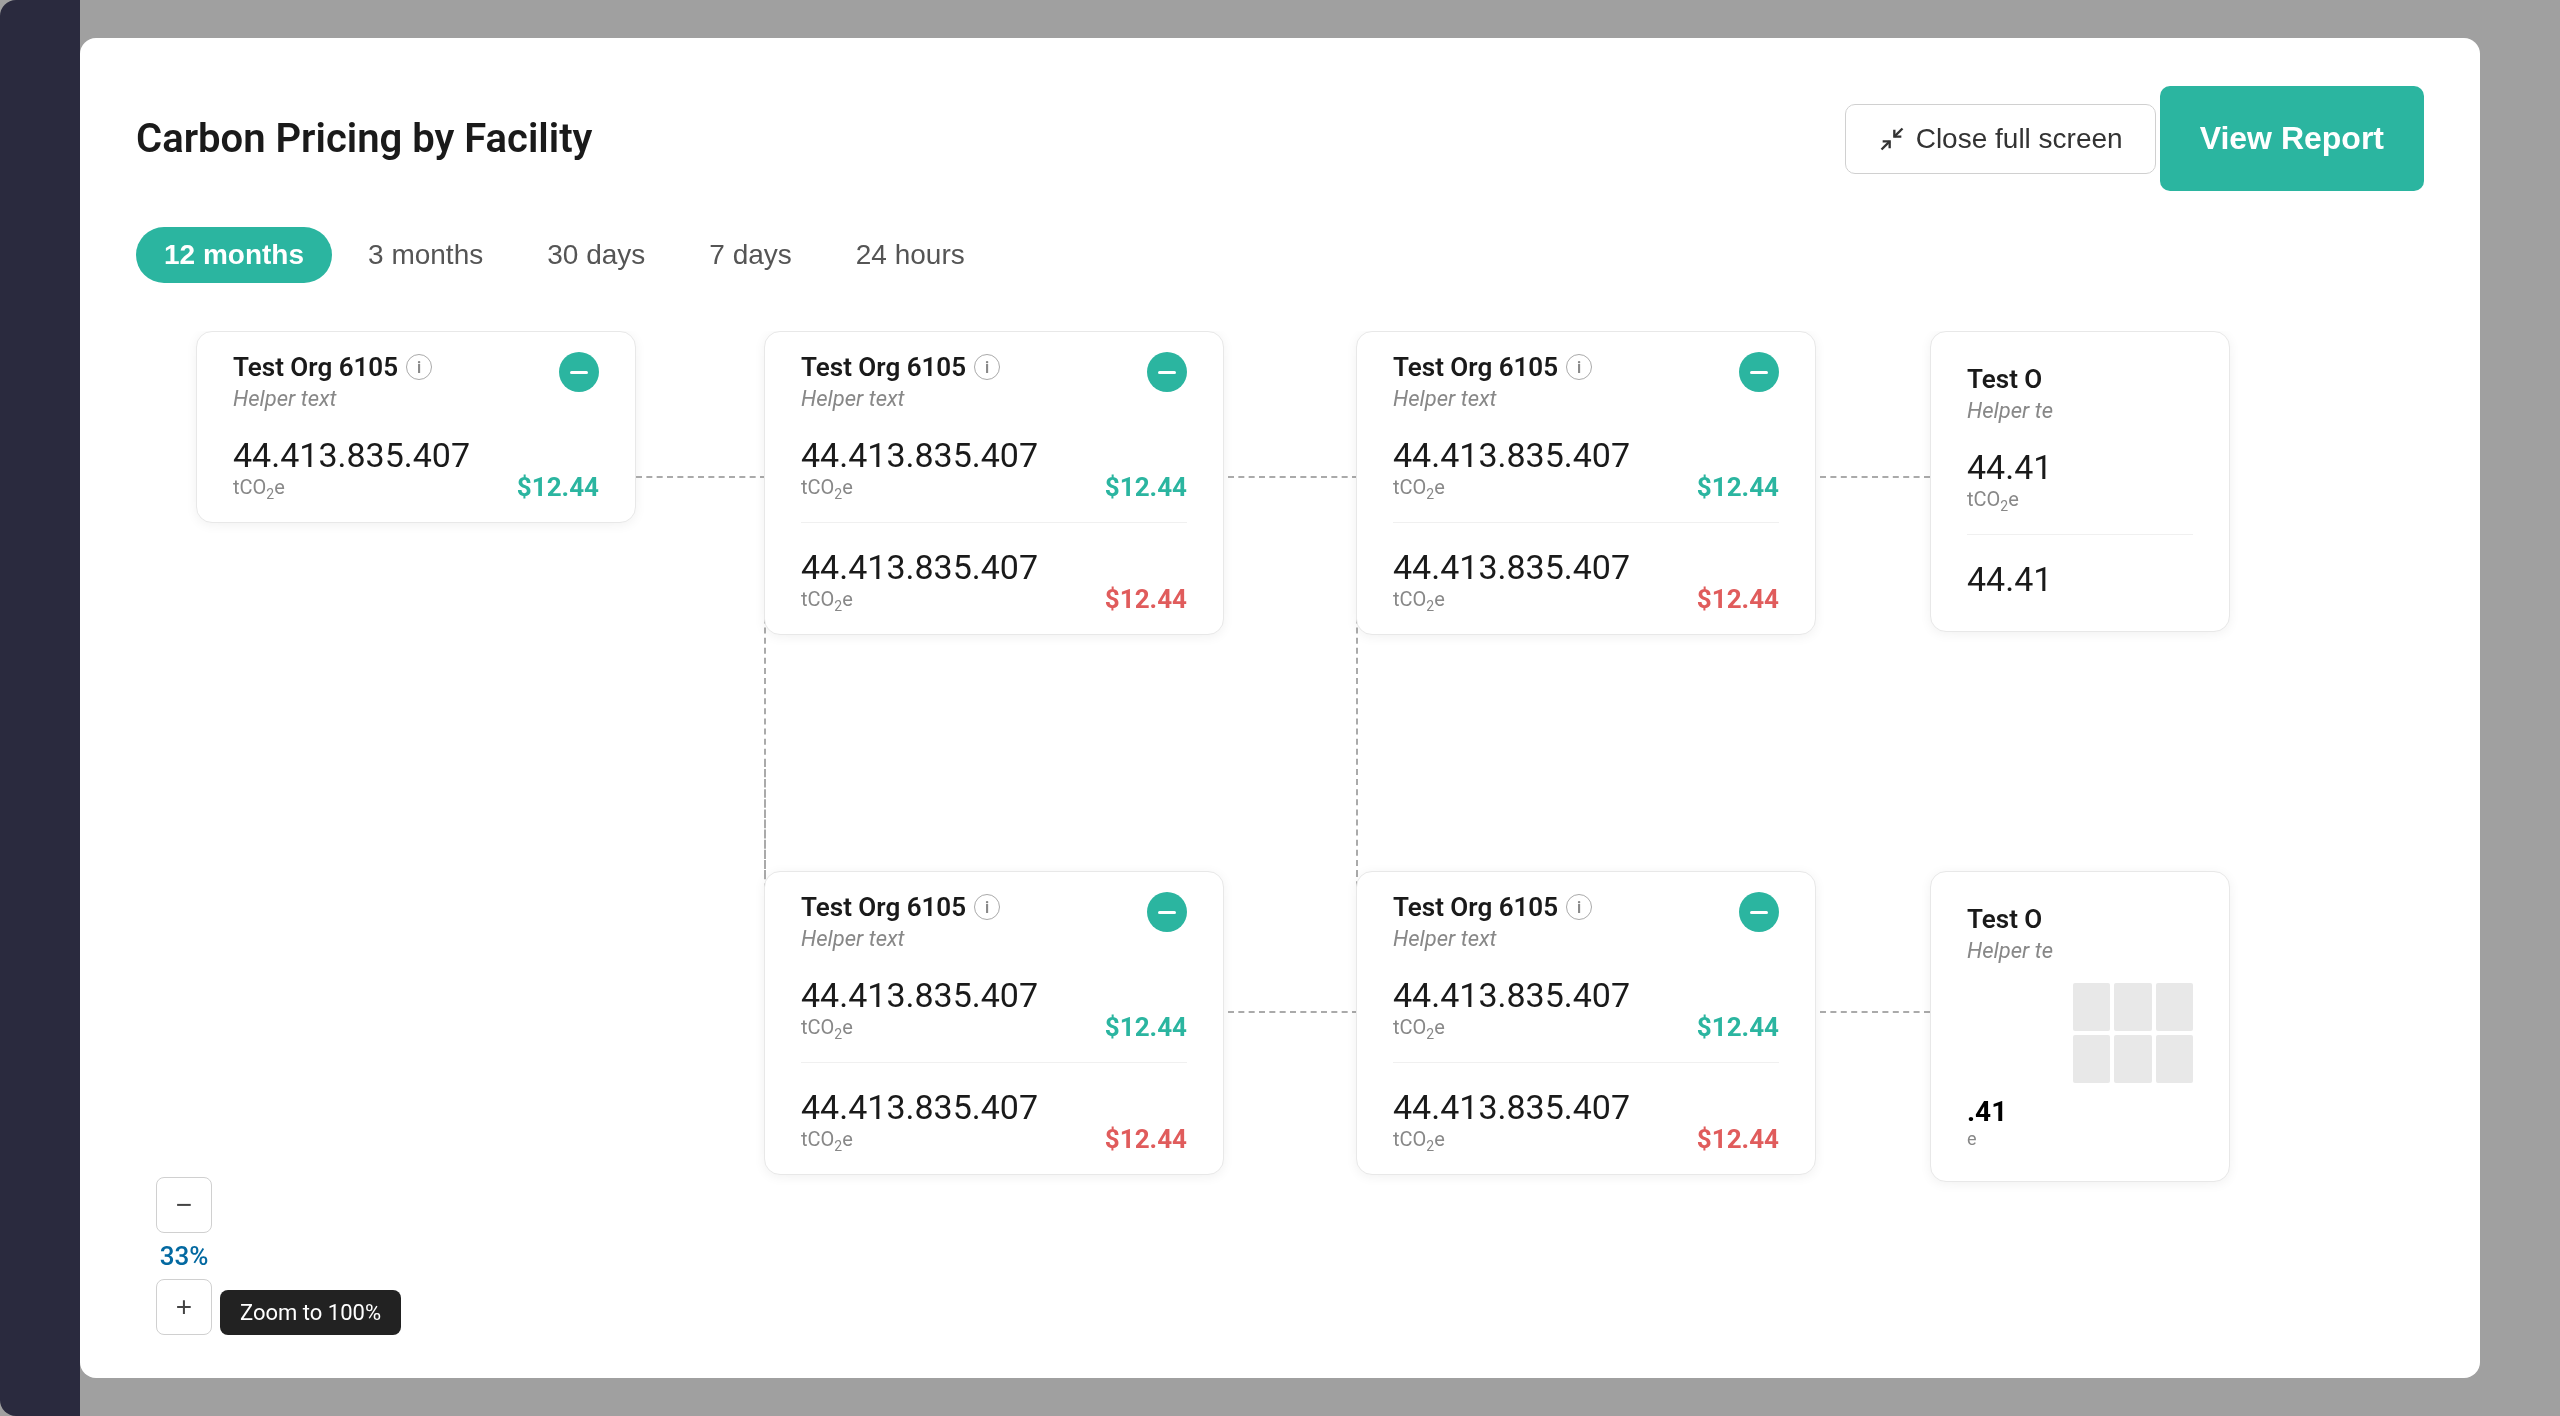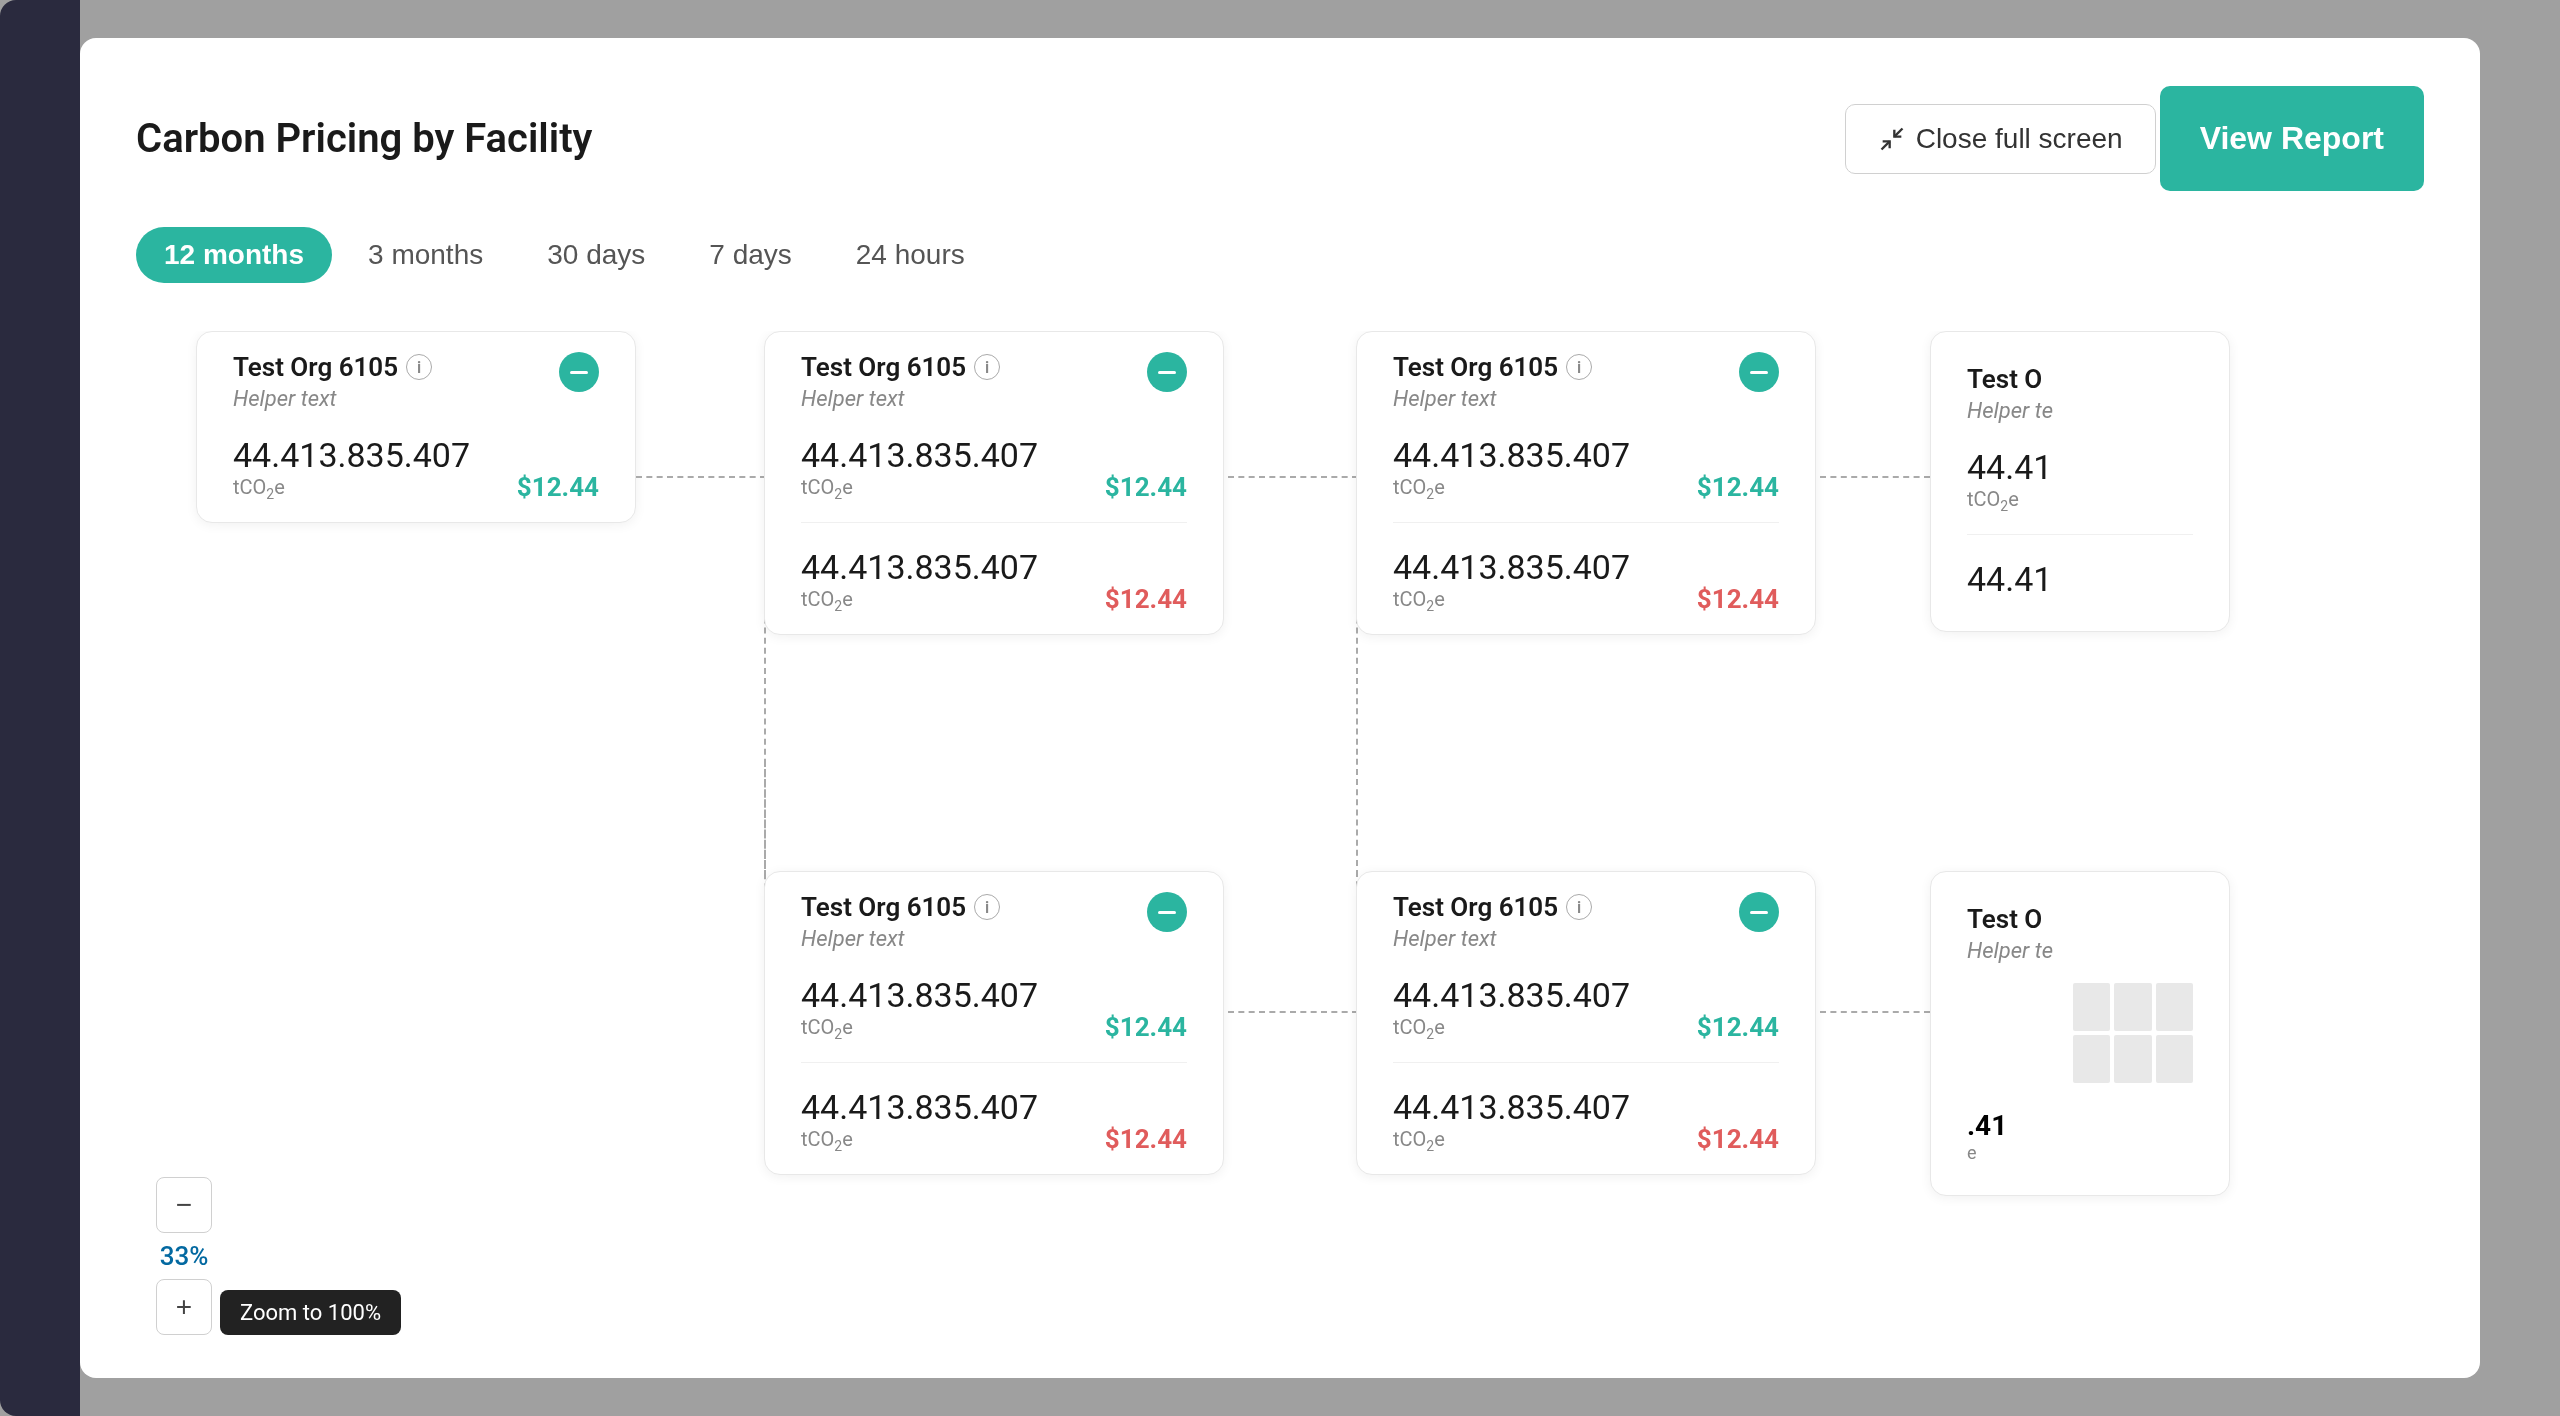--- a/index.html
+++ b/index.html
@@ -502,21 +502,21 @@
         <div style="display:flex; justify-content:flex-end; margin-top: 20px;">
           <div class="grid-placeholder">
             <div class="grid-cell"></div>
             <div class="grid-cell"></div>
             <div class="grid-cell"></div>
             <div class="grid-cell"></div>
             <div class="grid-cell"></div>
             <div class="grid-cell"></div>
           </div>
         </div>
-        <div style="margin-top: 26px;">
+        <div style="margin-top: 12px;">
           <div style="font-size:28px; font-weight:700;">.41</div>
           <div style="font-size:18px; color:#888;">e</div>
         </div>
       </div>
 
       <div class="zoom-controls">
         <button class="zoom-btn">−</button>
         <span class="zoom-pct">33%</span>
         <button class="zoom-btn">+</button>
       </div>

